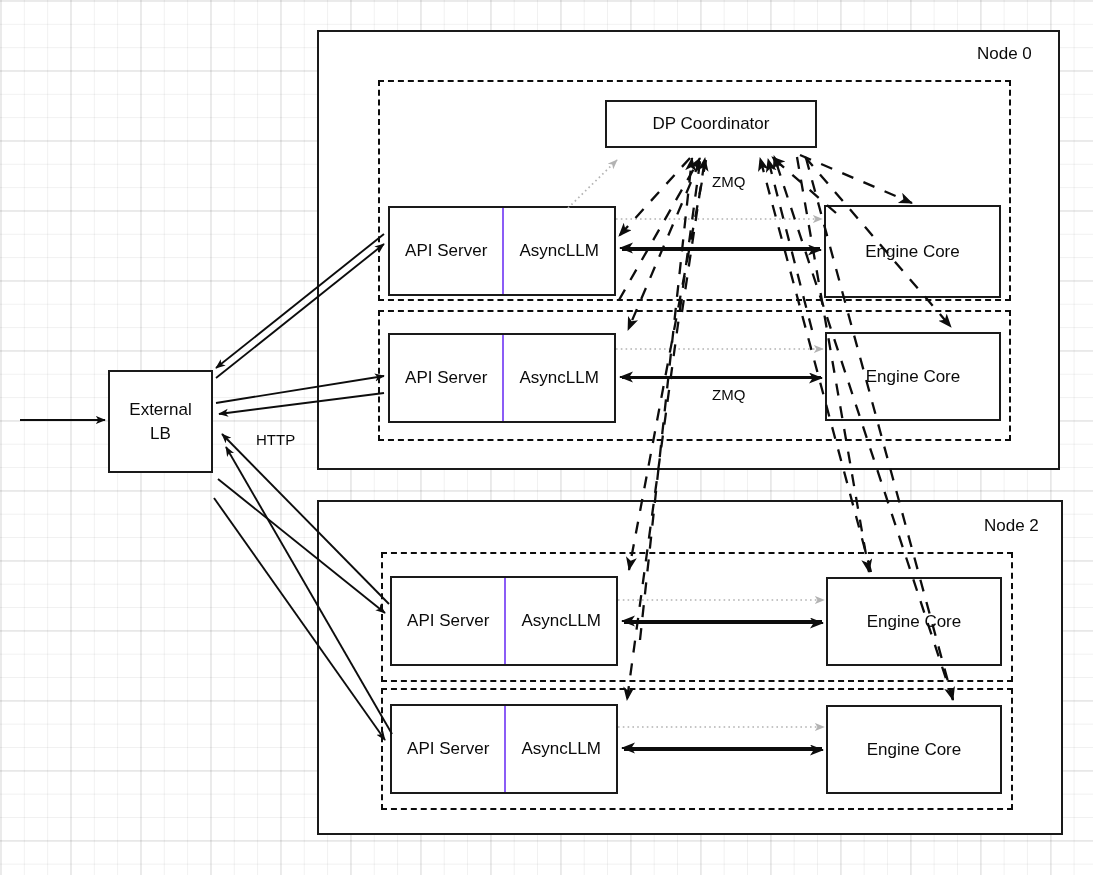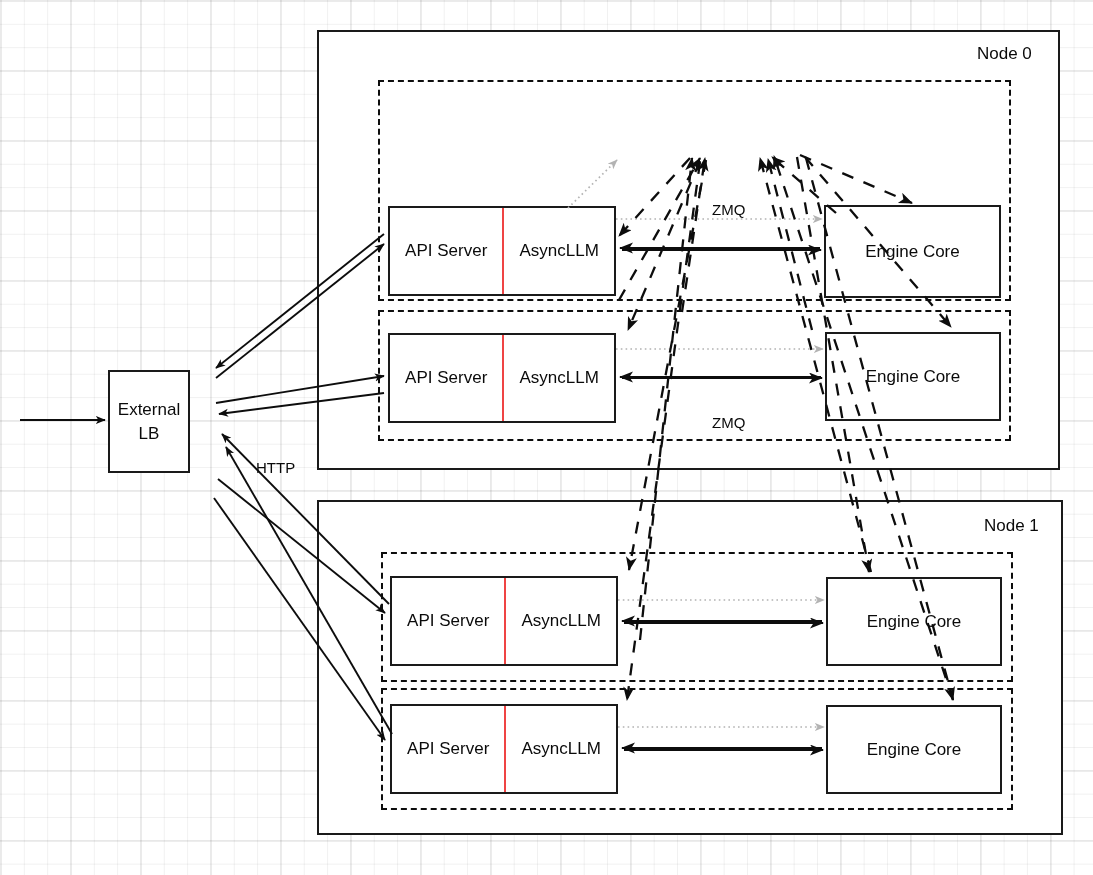--- a/index.html
+++ b/index.html
@@ -76,64 +76,66 @@
   .split-half {
     flex: 1 1 auto;
     display: flex;
     align-items: center;
     justify-content: center;
     font-size: 17px;
     color: #0a0a0a;
     white-space: nowrap;
   }
   .split-half.right {
-    border-left: 2px solid #ef4444;
+    border-left: 2px solid #8b5cf6;
   }
   .edge-label {
     position: absolute;
     font-size: 15px;
     color: #0a0a0a;
     background: transparent;
     white-space: nowrap;
-    margin-top: 28px;
   }
 </style>
 </head>
 <body>
 
 <div id="canvas">
 
   <div class="node-container" style="left:317px; top:30px; width:743px; height:440px;"></div>
   <div class="node-label" style="left:977px; top:44px;">Node 0</div>
 
   <div class="dashed-group" style="left:378px; top:80px; width:633px; height:221px;"></div>
 
   <div class="dashed-group" style="left:378px; top:310px; width:633px; height:131px;"></div>
 
+  <div class="solid-box" style="left:605px; top:100px; width:212px; height:48px;">
+    <span>DP Coordinator</span>
+  </div>
 
   <div class="split-box" style="left:388px; top:206px; width:228px; height:90px;">
     <div class="split-half">API Server</div>
     <div class="split-half right">AsyncLLM</div>
   </div>
 
   <div class="solid-box" style="left:824px; top:205px; width:177px; height:93px;">
     <span>Engine Core</span>
   </div>
 
   <div class="split-box" style="left:388px; top:333px; width:228px; height:90px;">
     <div class="split-half">API Server</div>
     <div class="split-half right">AsyncLLM</div>
   </div>
 
   <div class="solid-box" style="left:825px; top:332px; width:176px; height:89px;">
     <span>Engine Core</span>
   </div>
 
   <div class="node-container" style="left:317px; top:500px; width:746px; height:335px;"></div>
-  <div class="node-label" style="left:984px; top:516px;">Node 1</div>
+  <div class="node-label" style="left:984px; top:516px;">Node 2</div>
 
   <div class="dashed-group" style="left:381px; top:552px; width:632px; height:130px;"></div>
 
   <div class="dashed-group" style="left:381px; top:688px; width:632px; height:122px;"></div>
 
   <div class="split-box" style="left:390px; top:576px; width:228px; height:90px;">
     <div class="split-half">API Server</div>
     <div class="split-half right">AsyncLLM</div>
   </div>
 
@@ -143,21 +145,21 @@
 
   <div class="split-box" style="left:390px; top:704px; width:228px; height:90px;">
     <div class="split-half">API Server</div>
     <div class="split-half right">AsyncLLM</div>
   </div>
 
   <div class="solid-box" style="left:826px; top:705px; width:176px; height:89px;">
     <span>Engine Core</span>
   </div>
 
-  <div class="solid-box" style="left:108px; top:370px; width:82px; height:103px; flex-direction:column; line-height:1.4;">
+  <div class="solid-box" style="left:108px; top:370px; width:105px; height:103px; flex-direction:column; line-height:1.4;">
     <span>External</span>
     <span>LB</span>
   </div>
 
   <div class="edge-label" style="left:256px; top:431px;">HTTP</div>
   <div class="edge-label" style="left:712px; top:173px;">ZMQ</div>
   <div class="edge-label" style="left:712px; top:386px;">ZMQ</div>
 
   <svg class="svg-layer" viewBox="0 0 1093 875">
     <defs>

